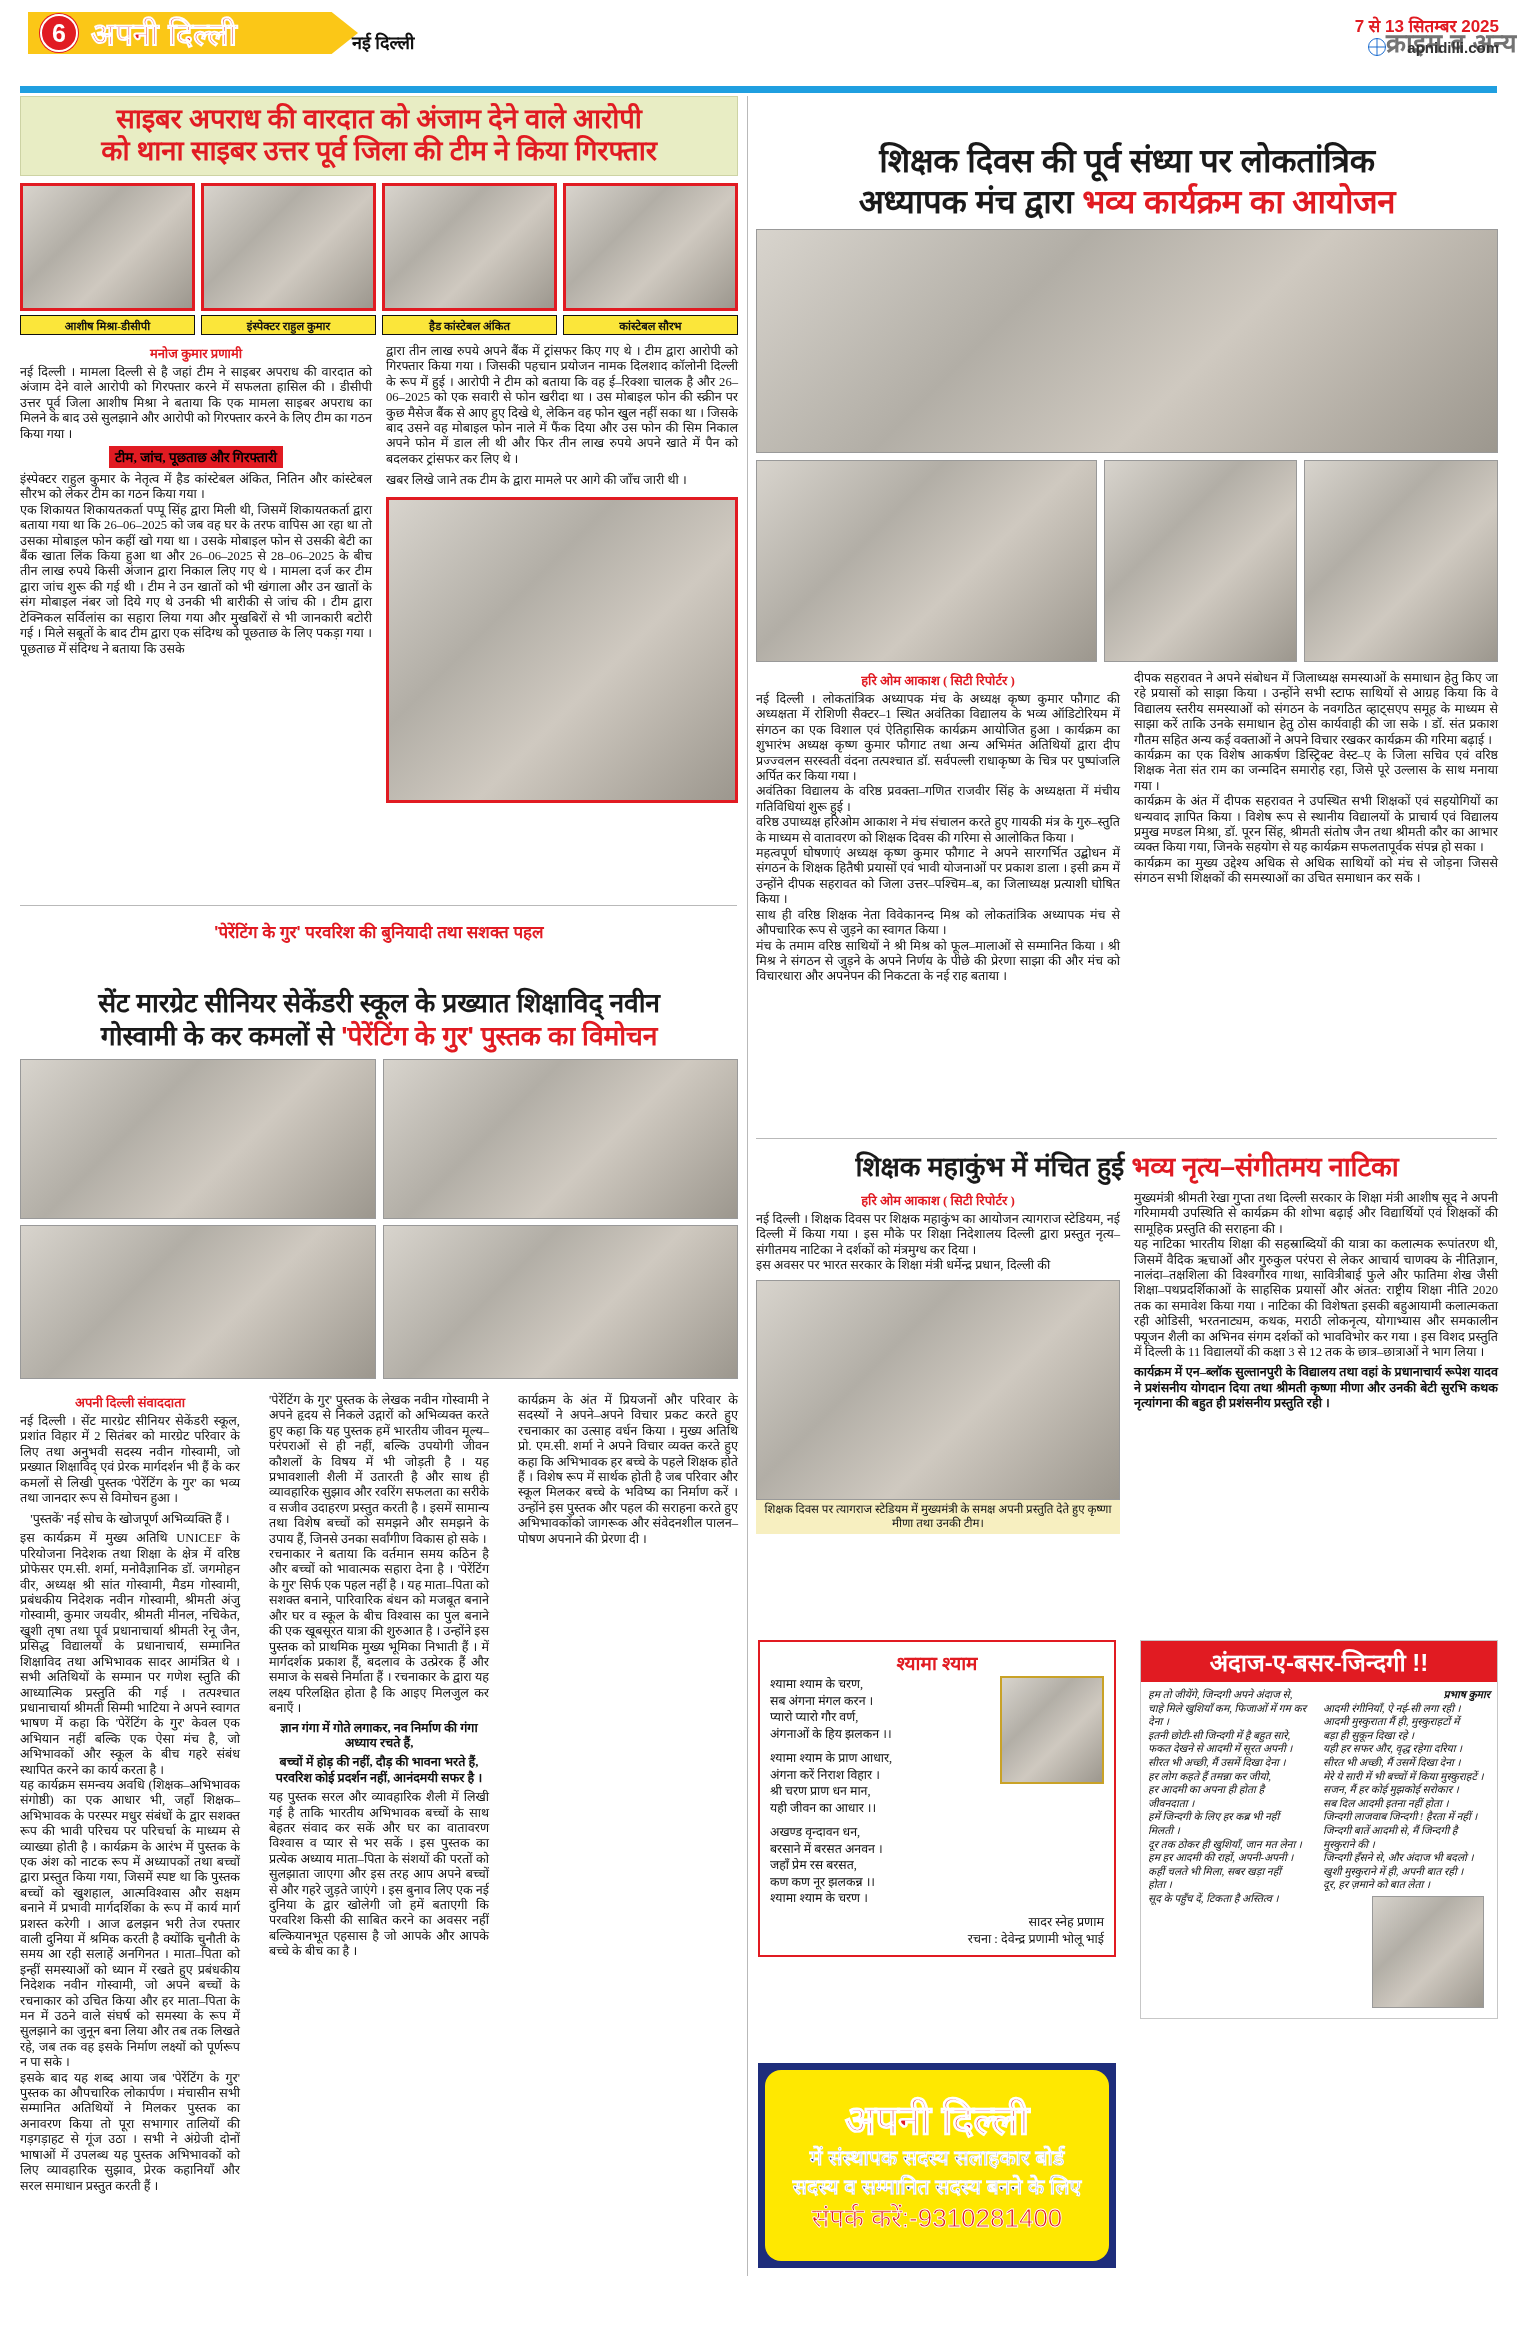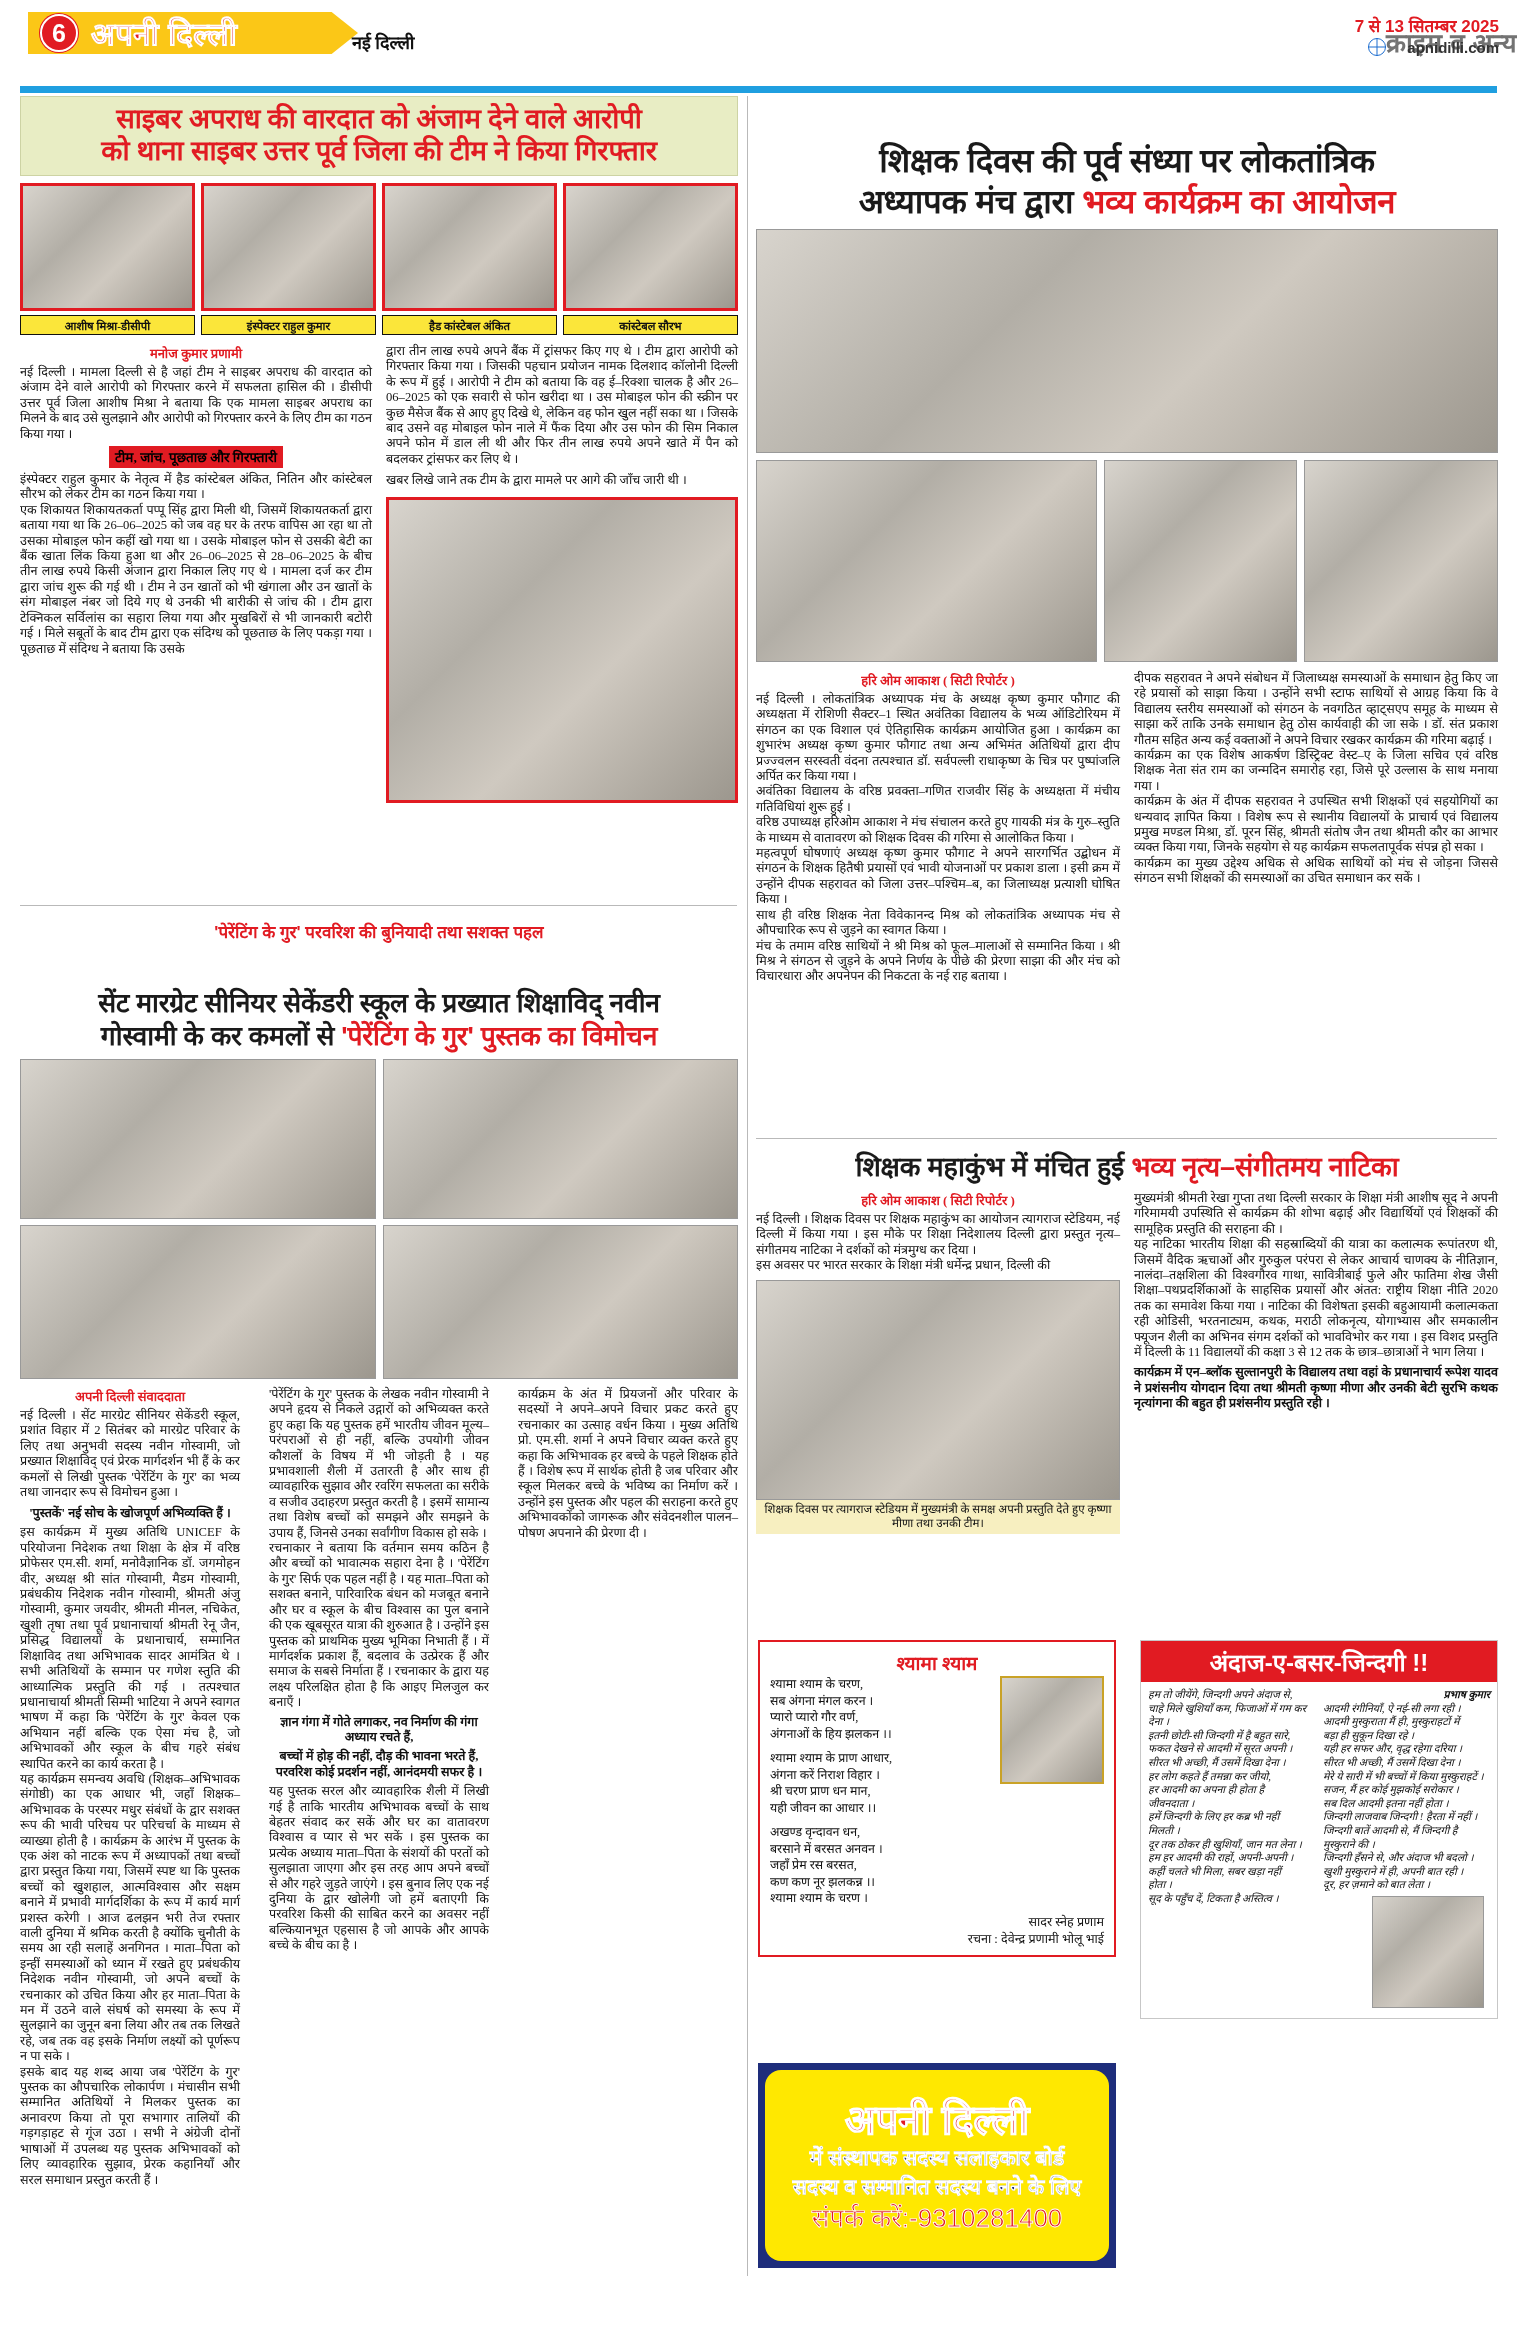--- a/index.html
+++ b/index.html
@@ -110,21 +110,21 @@
   .s3{position:absolute;left:20px;top:920px;width:718px;}
   .s3-kicker{color:#e11b22;font-weight:bold;font-size:17px;text-align:center;
     font-family:"Liberation Sans",sans-serif;}
   .s3-head{text-align:center;margin-top:2px;}
   .s3-head .l1,.s3-head .l2{font-weight:bold;font-size:26.5px;line-height:33px;
     font-family:"Liberation Sans",sans-serif;letter-spacing:-.2px;}
   .s3-row1{display:flex;gap:7px;margin-top:6px;}
   .s3-row1 .p{height:158px;border:1px solid #999;}
   .s3-row2{display:flex;gap:7px;margin-top:6px;}
   .s3-row2 .p{height:152px;border:1px solid #999;}
-  .s3-cols{display:flex;gap:29px;margin-top:8px;}
+  .s3-cols{display:flex;gap:29px;margin-top:14px;}
   .s3-col{width:231px;}
 
   
   .s4{position:absolute;left:756px;top:1150px;width:742px;}
   .s4-head{font-weight:bold;font-size:27px;line-height:34px;text-align:center;
     font-family:"Liberation Sans",sans-serif;letter-spacing:-.2px;}
   .s4-cols{display:flex;gap:14px;margin-top:7px;}
   .s4-colA{width:364px;}
   .s4-colB{width:364px;}
   .s4-img{height:218px;border:1px solid #999;}
@@ -273,21 +273,21 @@
     </div>
     <div class="s3-row2">
       <div class="p ph" style="width:49.3%"></div>
       <div class="p ph" style="width:49.3%"></div>
     </div>
 
     <div class="s3-cols">
       <div class="s3-col">
         <div class="byline">अपनी दिल्ली संवाददाता</div>
         <div class="body-text">नई दिल्ली । सेंट मारग्रेट सीनियर सेकेंडरी स्कूल, प्रशांत विहार में 2 सितंबर को मारग्रेट परिवार के लिए तथा अनुभवी सदस्य नवीन गोस्वामी, जो प्रख्यात शिक्षाविद् एवं प्रेरक मार्गदर्शन भी हैं के कर कमलों से लिखी पुस्तक 'पेरेंटिंग के गुर' का भव्य तथा जानदार रूप से विमोचन हुआ ।</div>
-        <div style="text-align:center;font-weight:bold;font-size:12.6px;margin:4px 0;color:#111;">'पुस्तकें' नई सोच के खोजपूर्ण अभिव्यक्ति हैं ।</div>
+        <div style="text-align:center;font-weight:normal;font-size:12.6px;margin:4px 0;color:#111;">'पुस्तकें' नई सोच के खोजपूर्ण अभिव्यक्ति हैं ।</div>
         <div class="body-text">इस कार्यक्रम में मुख्य अतिथि UNICEF के परियोजना निदेशक तथा शिक्षा के क्षेत्र में वरिष्ठ प्रोफेसर एम.सी. शर्मा, मनोवैज्ञानिक डॉ. जगमोहन वीर, अध्यक्ष श्री सांत गोस्वामी, मैडम गोस्वामी, प्रबंधकीय निदेशक नवीन गोस्वामी, श्रीमती अंजु गोस्वामी, कुमार जयवीर, श्रीमती मीनल, नचिकेत, खुशी तृषा तथा पूर्व प्रधानाचार्या श्रीमती रेनू जैन, प्रसिद्ध विद्यालयों के प्रधानाचार्य, सम्मानित शिक्षाविद तथा अभिभावक सादर आमंत्रित थे । सभी अतिथियों के सम्मान पर गणेश स्तुति की आध्यात्मिक प्रस्तुति की गई । तत्पश्चात प्रधानाचार्या श्रीमती सिम्मी भाटिया ने अपने स्वागत भाषण में कहा कि 'पेरेंटिंग के गुर' केवल एक अभियान नहीं बल्कि एक ऐसा मंच है, जो अभिभावकों और स्कूल के बीच गहरे संबंध स्थापित करने का कार्य करता है ।</div>
         <div class="body-text">यह कार्यक्रम समन्वय अवधि (शिक्षक–अभिभावक संगोष्ठी) का एक आधार भी, जहाँ शिक्षक–अभिभावक के परस्पर मधुर संबंधों के द्वार सशक्त रूप की भावी परिचय पर परिचर्चा के माध्यम से व्याख्या होती है । कार्यक्रम के आरंभ में पुस्तक के एक अंश को नाटक रूप में अध्यापकों तथा बच्चों द्वारा प्रस्तुत किया गया, जिसमें स्पष्ट था कि पुस्तक बच्चों को खुशहाल, आत्मविश्वास और सक्षम बनाने में प्रभावी मार्गदर्शिका के रूप में कार्य मार्ग प्रशस्त करेगी । आज ढलझन भरी तेज रफ्तार वाली दुनिया में श्रमिक करती है क्योंकि चुनौती के समय आ रही सलाहें अनगिनत । माता–पिता को इन्हीं समस्याओं को ध्यान में रखते हुए प्रबंधकीय निदेशक नवीन गोस्वामी, जो अपने बच्चों के रचनाकार को उचित किया और हर माता–पिता के मन में उठने वाले संघर्ष को समस्या के रूप में सुलझाने का जुनून बना लिया और तब तक लिखते रहे, जब तक वह इसके निर्माण लक्ष्यों को पूर्णरूप न पा सके ।</div>
         <div class="body-text">इसके बाद यह शब्द आया जब 'पेरेंटिंग के गुर' पुस्तक का औपचारिक लोकार्पण । मंचासीन सभी सम्मानित अतिथियों ने मिलकर पुस्तक का अनावरण किया तो पूरा सभागार तालियों की गड़गड़ाहट से गूंज उठा । सभी ने अंग्रेजी दोनों भाषाओं में उपलब्ध यह पुस्तक अभिभावकों को लिए व्यावहारिक सुझाव, प्रेरक कहानियाँ और सरल समाधान प्रस्तुत करती हैं ।</div>
       </div>
       <div class="s3-col">
         <div class="body-text">'पेरेंटिंग के गुर' पुस्तक के लेखक नवीन गोस्वामी ने अपने हृदय से निकले उद्गारों को अभिव्यक्त करते हुए कहा कि यह पुस्तक हमें भारतीय जीवन मूल्य–परंपराओं से ही नहीं, बल्कि उपयोगी जीवन कौशलों के विषय में भी जोड़ती है । यह प्रभावशाली शैली में उतारती है और साथ ही व्यावहारिक सुझाव और रवरिंग सफलता का सरीके व सजीव उदाहरण प्रस्तुत करती है । इसमें सामान्य तथा विशेष बच्चों को समझने और समझने के उपाय हैं, जिनसे उनका सर्वांगीण विकास हो सके ।</div>
         <div class="body-text">रचनाकार ने बताया कि वर्तमान समय कठिन है और बच्चों को भावात्मक सहारा देना है । 'पेरेंटिंग के गुर' सिर्फ एक पहल नहीं है । यह माता–पिता को सशक्त बनाने, पारिवारिक बंधन को मजबूत बनाने और घर व स्कूल के बीच विश्वास का पुल बनाने की एक खूबसूरत यात्रा की शुरुआत है । उन्होंने इस पुस्तक को प्राथमिक मुख्य भूमिका निभाती हैं । में मार्गदर्शक प्रकाश हैं, बदलाव के उत्प्रेरक हैं और समाज के सबसे निर्माता हैं । रचनाकार के द्वारा यह लक्ष्य परिलक्षित होता है कि आइए मिलजुल कर बनाएँ ।</div>
         <div class="body-text" style="text-align:center;font-weight:bold;margin:4px 0;">ज्ञान गंगा में गोते लगाकर, नव निर्माण की गंगा अध्याय रचते हैं,</div>
         <div class="body-text" style="text-align:center;font-weight:bold;">बच्चों में होड़ की नहीं, दौड़ की भावना भरते हैं,</div>
         <div class="body-text" style="text-align:center;font-weight:bold;margin-bottom:4px;">परवरिश कोई प्रदर्शन नहीं, आनंदमयी सफर है ।</div>

